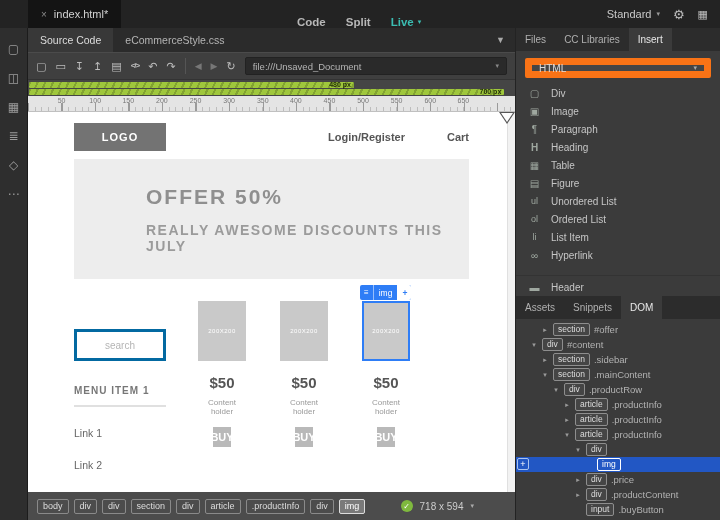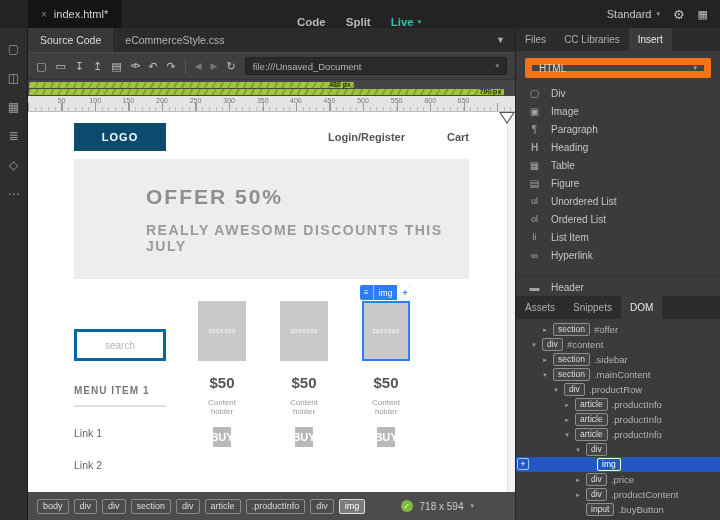--- a/index.html
+++ b/index.html
@@ -55,21 +55,21 @@
     background-size:100% 8px,100% 4px;background-position:0 100%,0 100%;background-repeat:no-repeat;}
   .ruler-num{position:absolute;top:1px;transform:translateX(-50%);font-size:7px;color:#777;}
 
   
   .canvas{flex:1;background:#fff;position:relative;overflow:hidden;}
   .canvas-scrollbar{position:absolute;right:0;top:0;width:8px;height:100%;background:#f2f2f2;border-left:1px solid #e0e0e0;}
   .vmq-handle{position:absolute;right:0px;top:0px;width:0;height:0;border-left:8px solid transparent;border-right:8px solid transparent;border-top:12px solid #555;}
   .vmq-handle:after{content:"";position:absolute;left:-6px;top:-11px;width:0;height:0;border-left:6px solid transparent;border-right:6px solid transparent;border-top:9px solid #fdfdfd;}
 
   .pv-header{height:42px;display:flex;align-items:center;justify-content:space-between;padding:8px 46px 0 46px;}
-  .pv-logo{width:92px;height:28px;background:#0c4a6e;color:#fff;display:flex;align-items:center;justify-content:center;
+  .pv-logo{width:92px;height:28px;background:#737373;color:#fff;display:flex;align-items:center;justify-content:center;
            font-size:11px;font-weight:bold;letter-spacing:1px;}
   .pv-nav{display:flex;gap:42px;font-size:11px;font-weight:bold;color:#555;}
   .pv-hero{margin:5px 46px 16px;height:120px;background:#ededed;display:flex;flex-direction:column;justify-content:center;padding-left:72px;}
   .pv-hero-title{font-size:21px;font-weight:bold;color:#8f8f8f;letter-spacing:2px;}
   .pv-hero-sub{margin-top:13px;font-size:14px;font-weight:bold;color:#9b9b9b;letter-spacing:1.5px;}
   .pv-body{display:flex;padding-left:46px;margin-top:22px;}
   .pv-sidebar{width:92px;margin-right:32px;padding-top:28px;}
   .pv-search{height:32px;border:3px solid #0369a1;display:flex;align-items:center;justify-content:center;color:#b5b5b5;font-size:10px;}
   .pv-menu-title{margin-top:24px;font-size:10px;font-weight:bold;color:#777;letter-spacing:1px;padding-bottom:9px;border-bottom:2px solid #e0e0e0;}
   .pv-link{margin-top:20px;font-size:10.5px;color:#666;}

